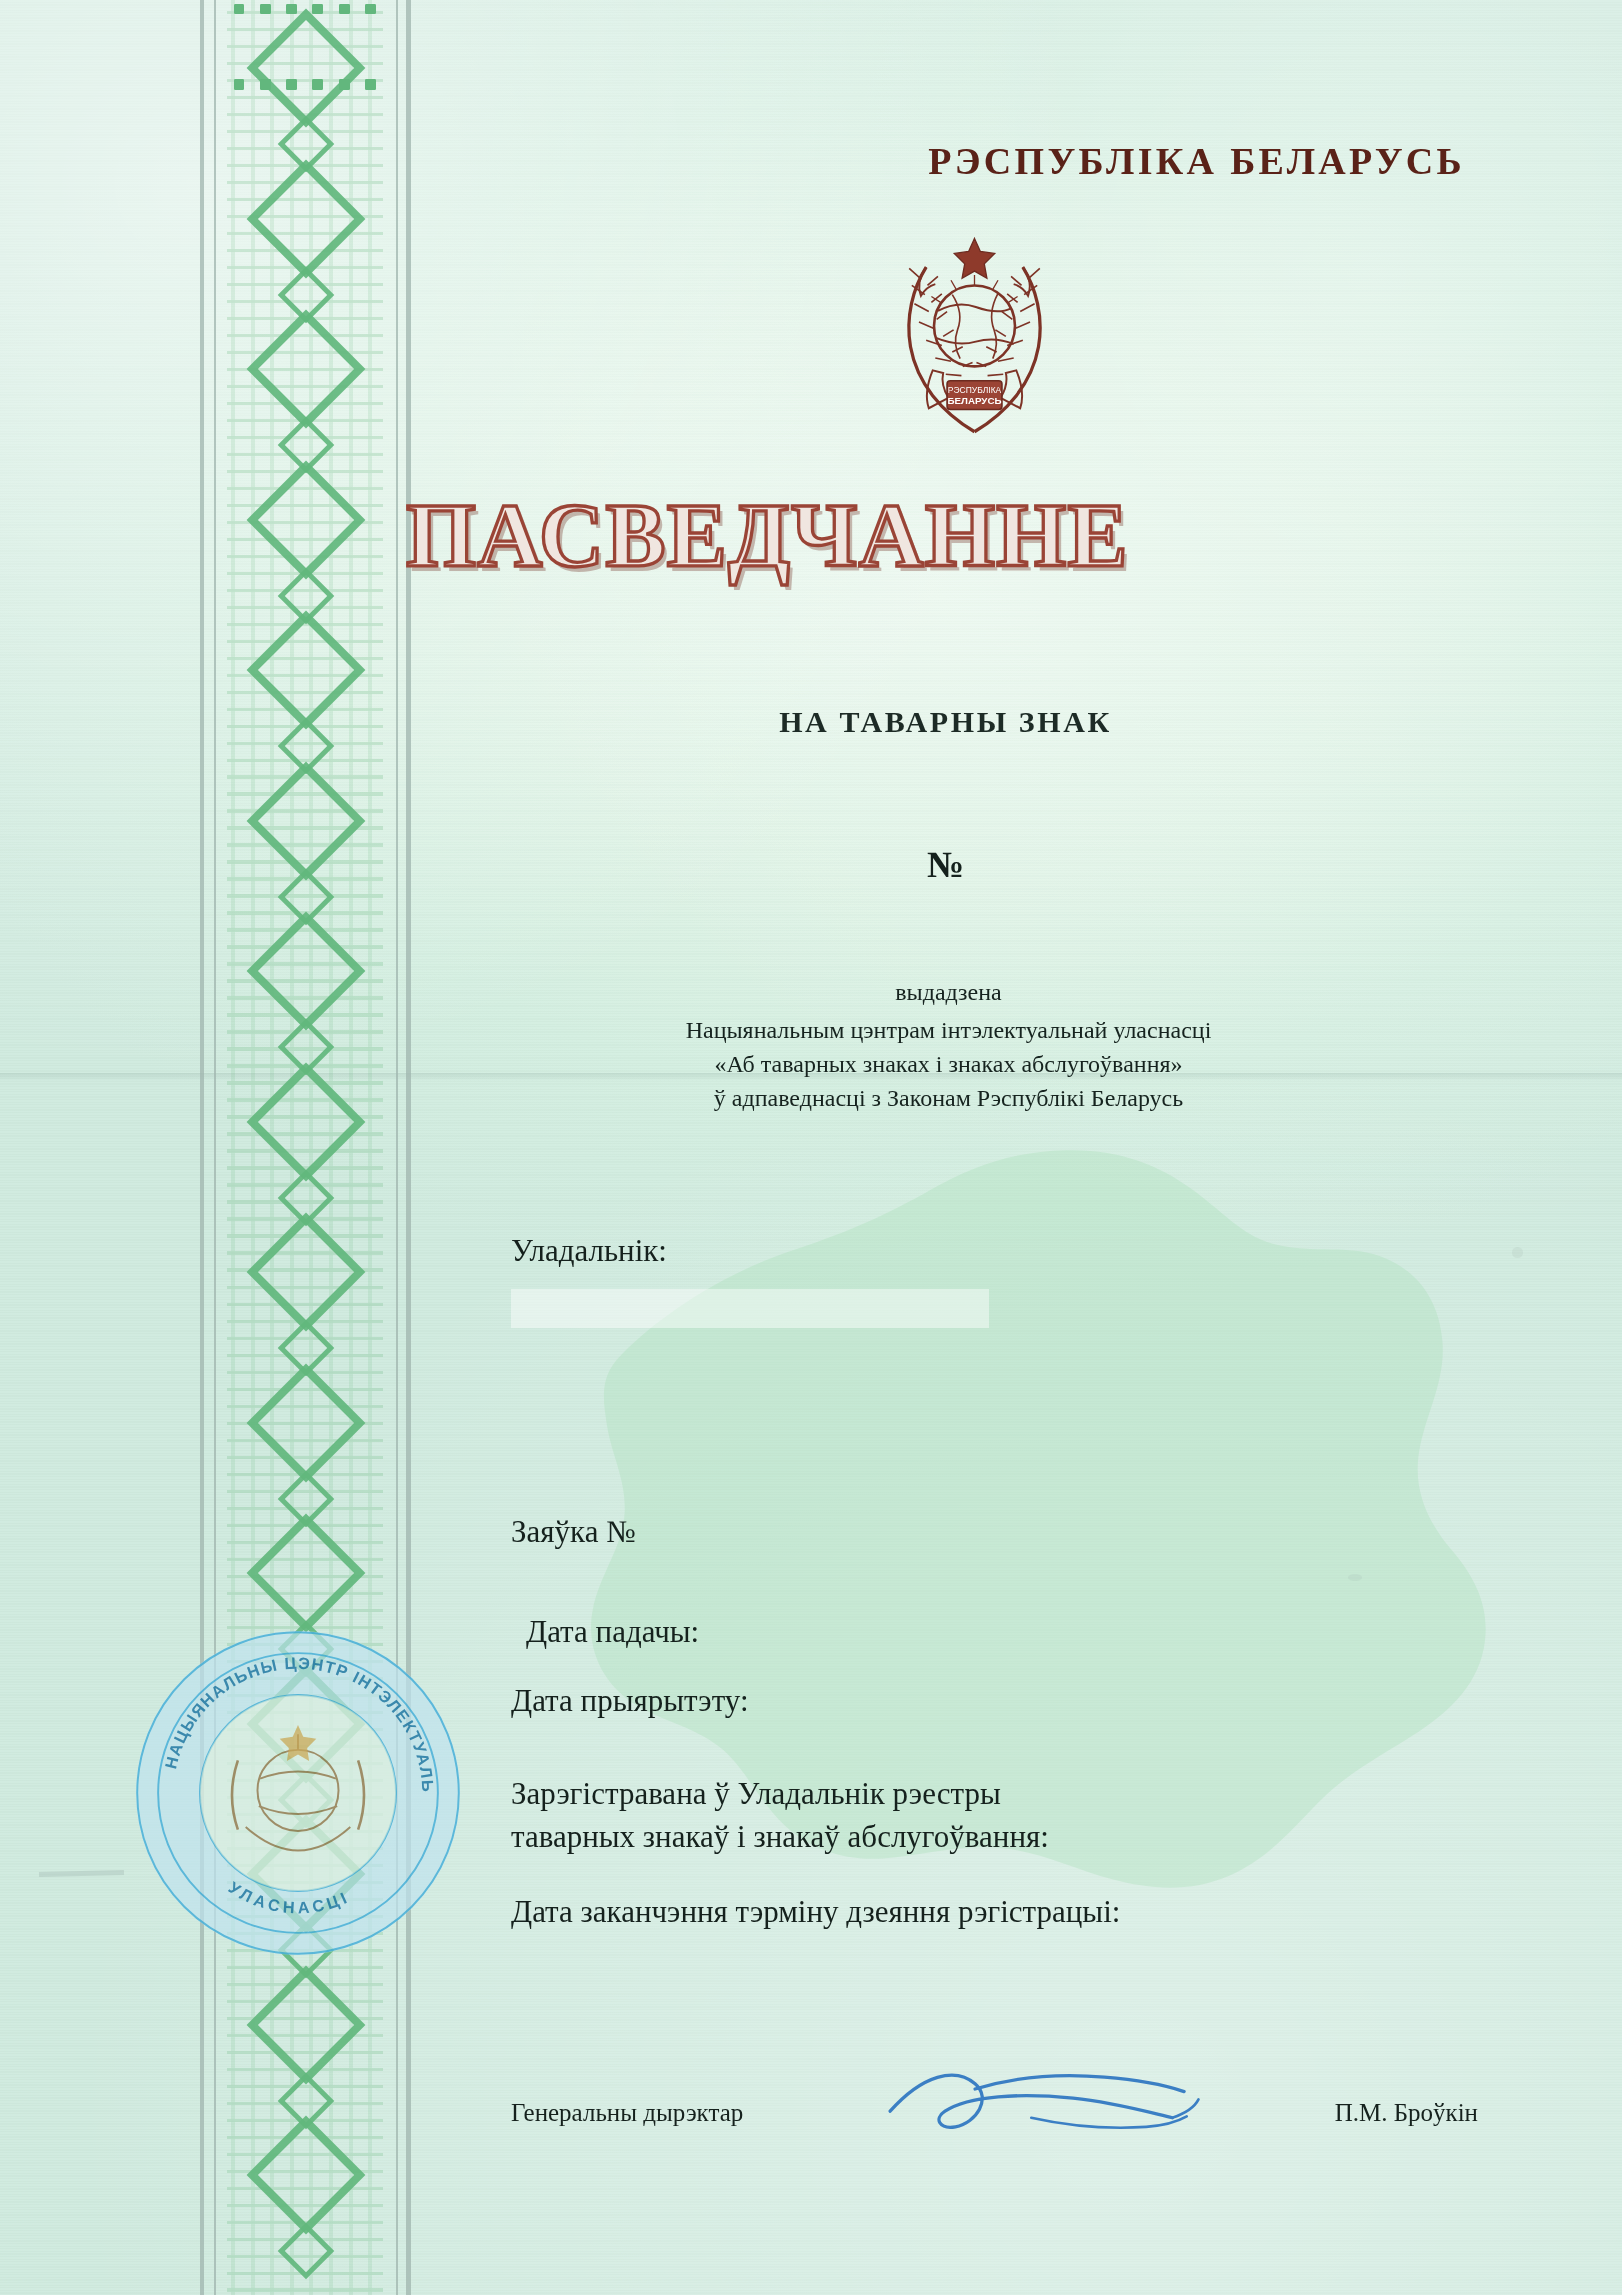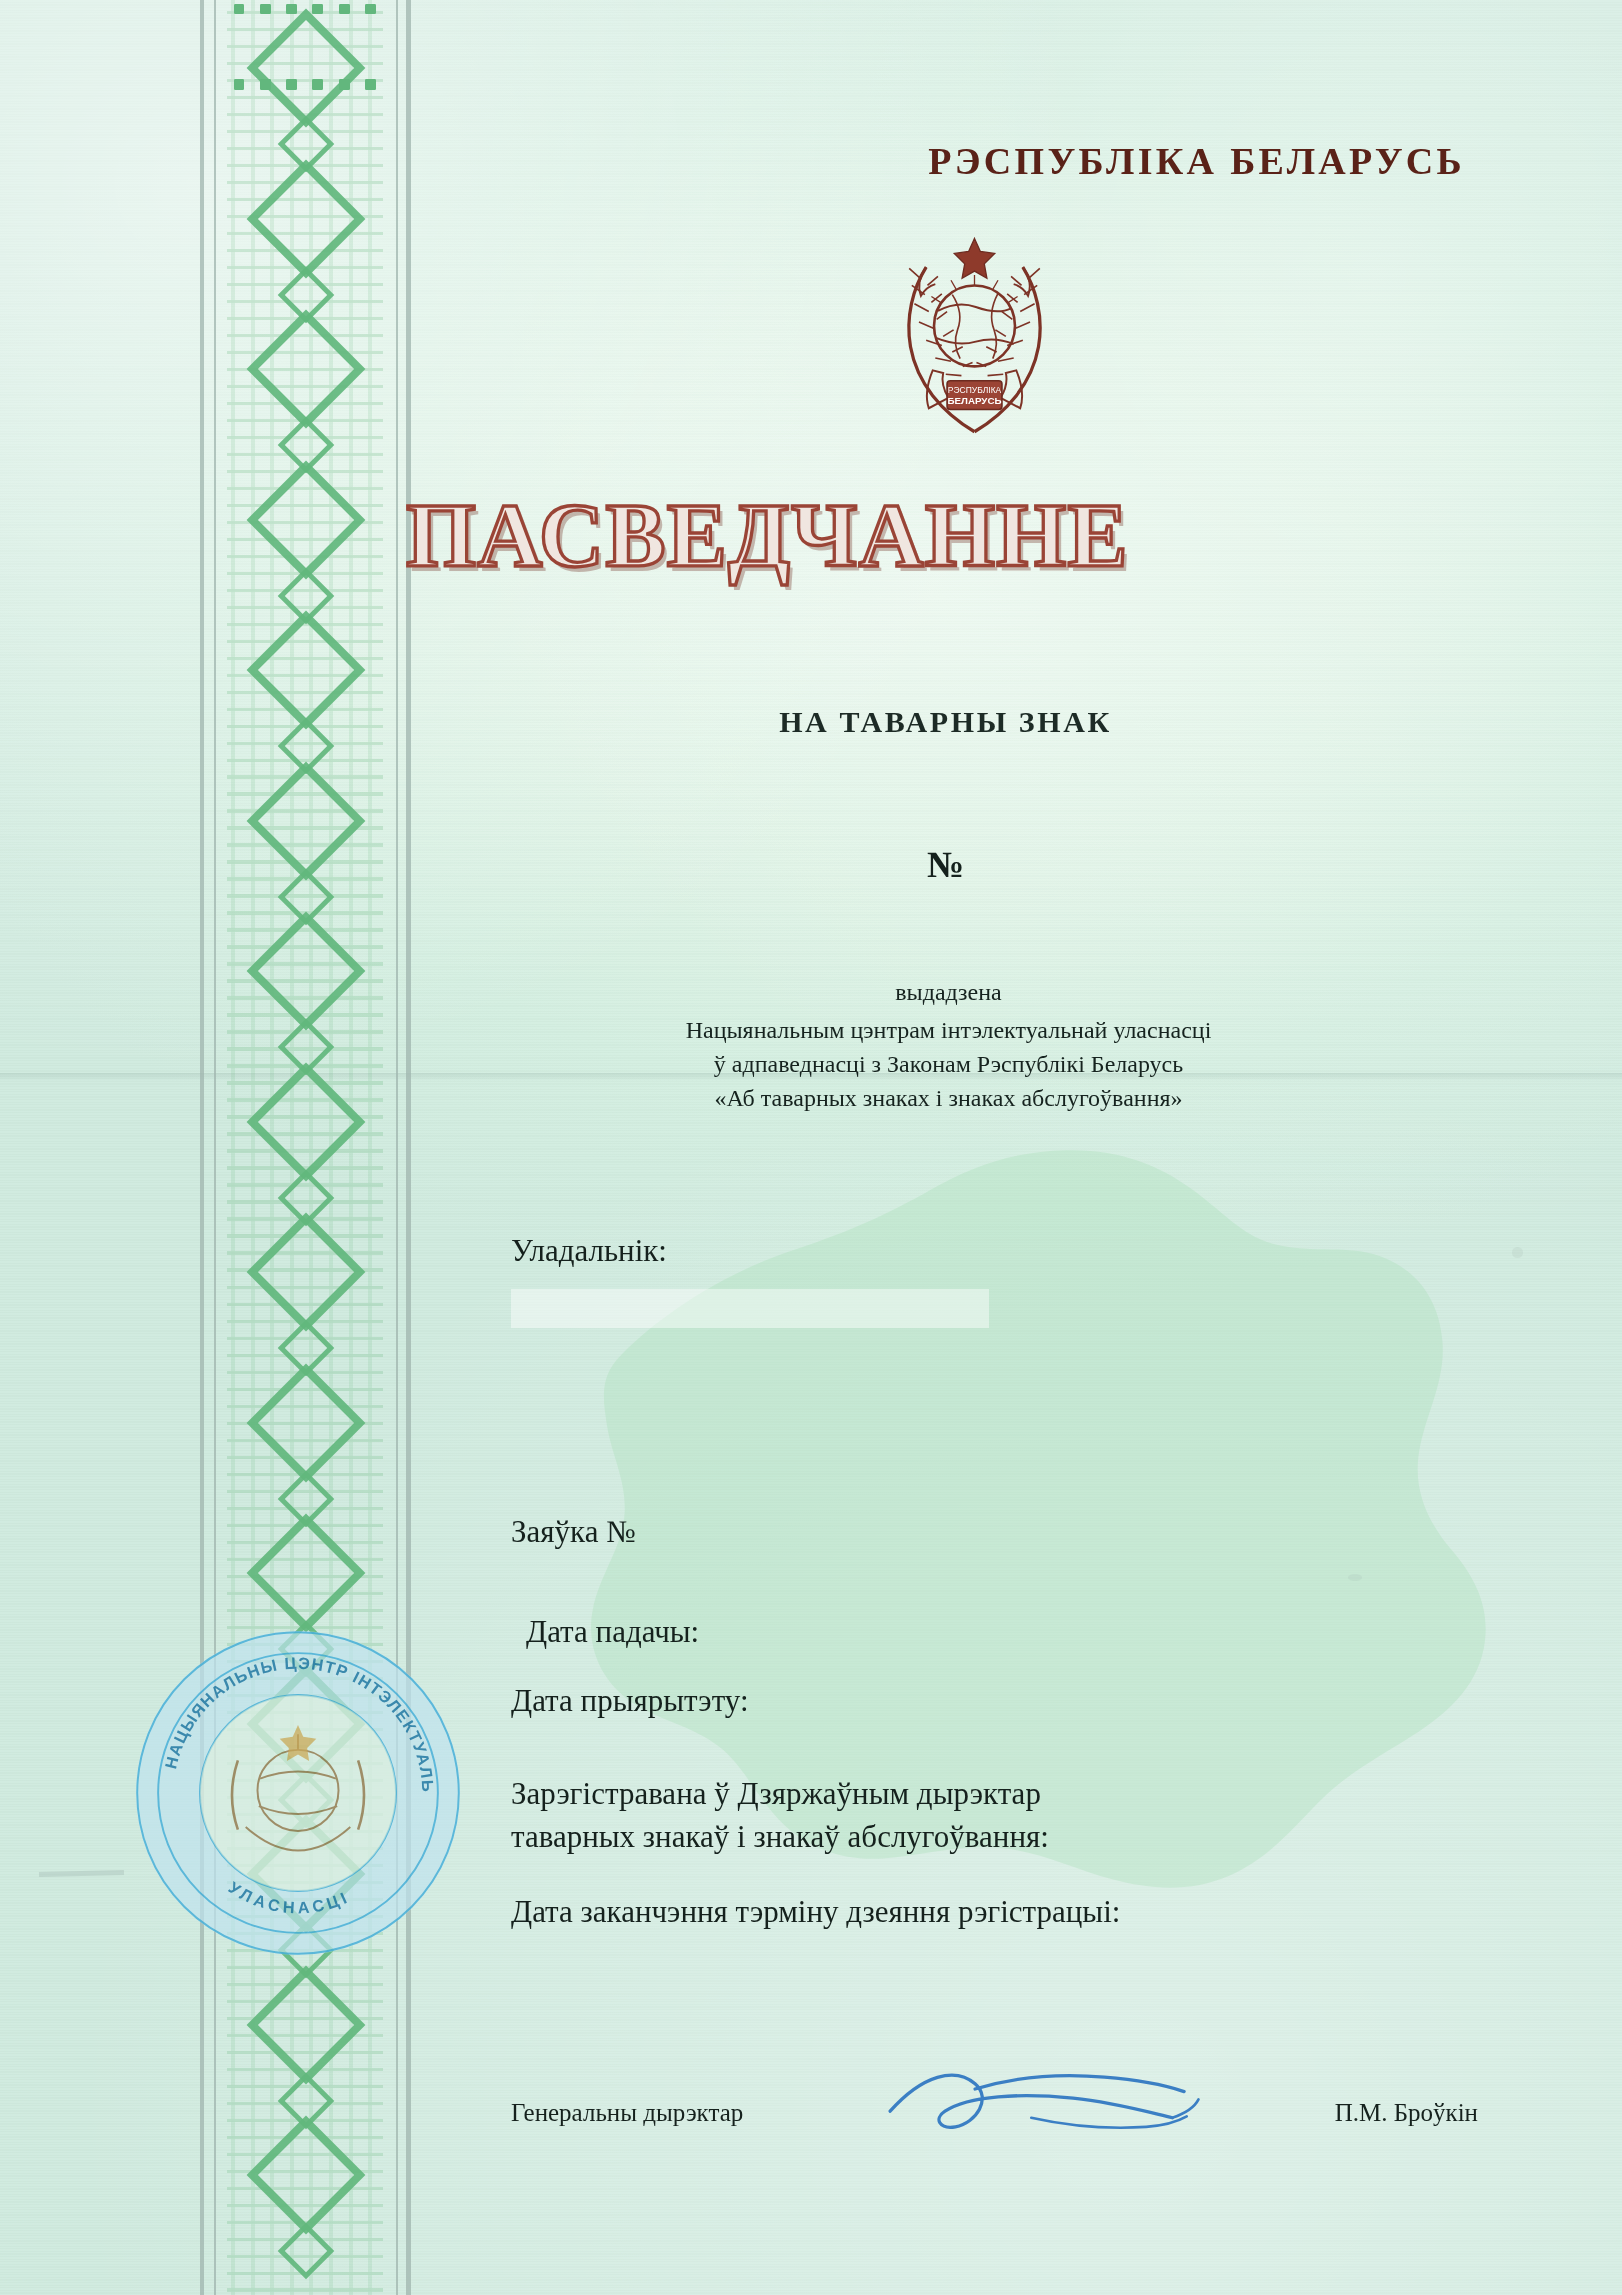--- a/index.html
+++ b/index.html
@@ -421,22 +421,22 @@
 
     <div class="cert-title">ПАСВЕДЧАННЕ</div>
 
     <div class="subject-line">НА  ТАВАРНЫ  ЗНАК</div>
 
     <div class="number-mark">№</div>
 
     <div class="issued-block">
       <span class="issued-word">выдадзена</span>
       <span class="issued-line">Нацыянальным цэнтрам інтэлектуальнай уласнасці</span>
+      <span class="issued-line">«Аб таварных знаках і знаках абслугоўвання»</span>
       <span class="issued-line">ў адпаведнасці з Законам Рэспублікі Беларусь</span>
-      <span class="issued-line">«Аб таварных знаках і знаках абслугоўвання»</span>
     </div>
 
     <div class="field-list">
 
       <div class="field f-owner">
         <span>Уладальнік:</span>
         <span class="owner-blank"></span>
       </div>
 
       <div class="field f-appnum">
@@ -448,21 +448,21 @@
         <span>Дата падачы:</span>
         <span></span>
       </div>
 
       <div class="field f-priority">
         <span>Дата прыярытэту:</span>
         <span></span>
       </div>
 
       <div class="field f-register">
-        <span class="line2">Зарэгістравана ў Дзяржаўным дырэктар</span>
+        <span class="line2">Зарэгістравана ў Уладальнік рэестры</span>
         <span class="line2">таварных знакаў і знакаў абслугоўвання:</span>
         <span></span>
       </div>
 
       <div class="field f-expiry">
         <span>Дата заканчэння тэрміну дзеяння рэгістрацыі:</span>
         <span></span>
       </div>
 
     </div>

